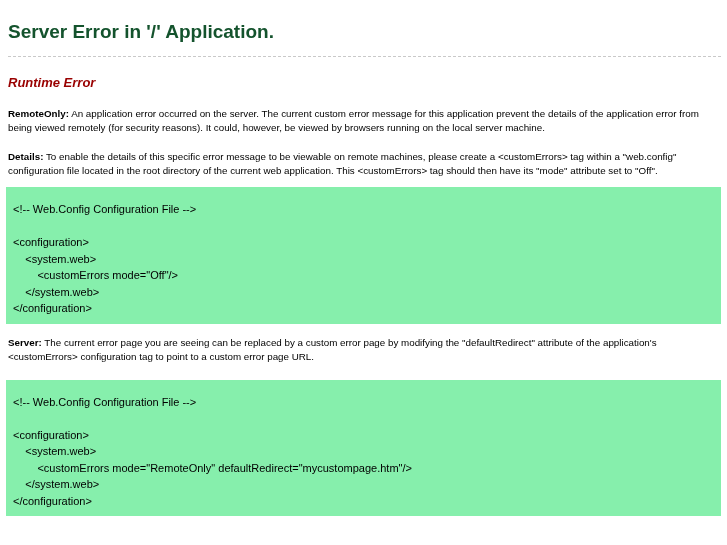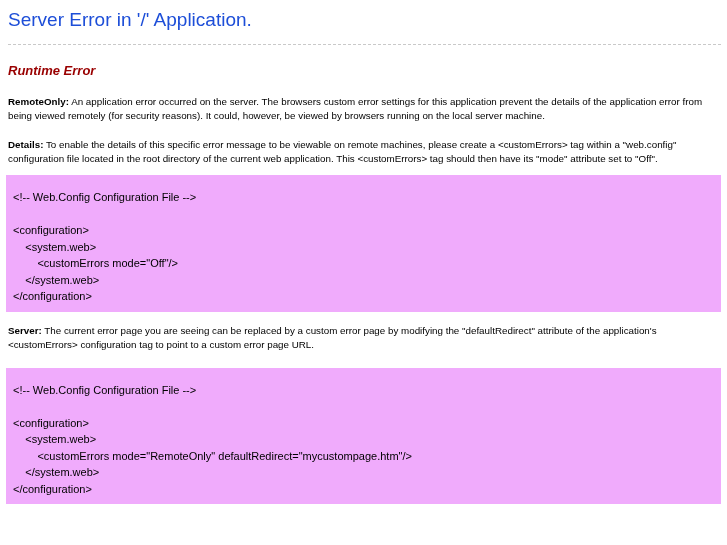--- a/index.html
+++ b/index.html
@@ -7,23 +7,23 @@
     color: #000000;
   }
   body {
     margin: 8px 6px;
     width: 715px;
     font-family: "Liberation Sans", "DejaVu Sans", sans-serif;
   }
   .page-title {
     font-size: 19px;
     line-height: 23px;
-    font-weight: normal;
-    color: #1d4ed8;
-    margin: 0 0 13px 2px;
+    font-weight: bold;
+    color: #14532d;
+    margin: 12px 0 13px 2px;
     letter-spacing: 0px;
   }
   .divider {
     height: 0;
     border: none;
     border-top: 1px dashed #c9c9c9;
     margin: 0 0 0 2px;
   }
   .runtime-error-heading {
     font-size: 13px;
@@ -36,21 +36,21 @@
   .para {
     font-size: 9.8px;
     line-height: 14px;
     margin: 15px 0 0 2px;
     color: #000000;
   }
   .para b {
     font-weight: bold;
   }
   .codeblock {
-    background: #f0abfc;
+    background: #86efac;
     margin: 9px -3px 0 -3px;
     padding: 14px 10px 7px 10px;
   }
   .codeblock pre {
     margin: 0;
     font-family: "Liberation Sans", "DejaVu Sans", sans-serif;
     font-size: 11px;
     line-height: 16.5px;
     white-space: pre;
     color: #000000;
@@ -66,21 +66,21 @@
 <body>
 
 <h1 class="page-title">Server Error in '/' Application.</h1>
 
 <hr class="divider">
 
 <h2 class="runtime-error-heading">Runtime Error</h2>
 
 <p class="para">
   <b>RemoteOnly:</b>
-  <span>An application error occurred on the server. The browsers custom error settings for this application prevent the details of the application error from being viewed remotely (for security reasons). It could, however, be viewed by browsers running on the local server machine.</span>
+  <span>An application error occurred on the server. The current custom error message for this application prevent the details of the application error from being viewed remotely (for security reasons). It could, however, be viewed by browsers running on the local server machine.</span>
 </p>
 
 <p class="para">
   <b>Details:</b>
   <span>To enable the details of this specific error message to be viewable on remote machines, please create a &lt;customErrors&gt; tag within a "web.config" configuration file located in the root directory of the current web application. This &lt;customErrors&gt; tag should then have its "mode" attribute set to "Off".</span>
 </p>
 
 <div class="codeblock">
   <pre>&lt;!-- Web.Config Configuration File --&gt;
 

